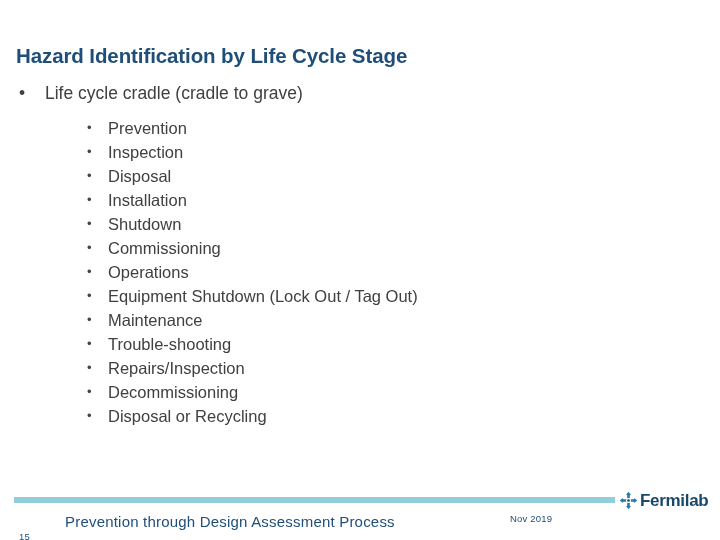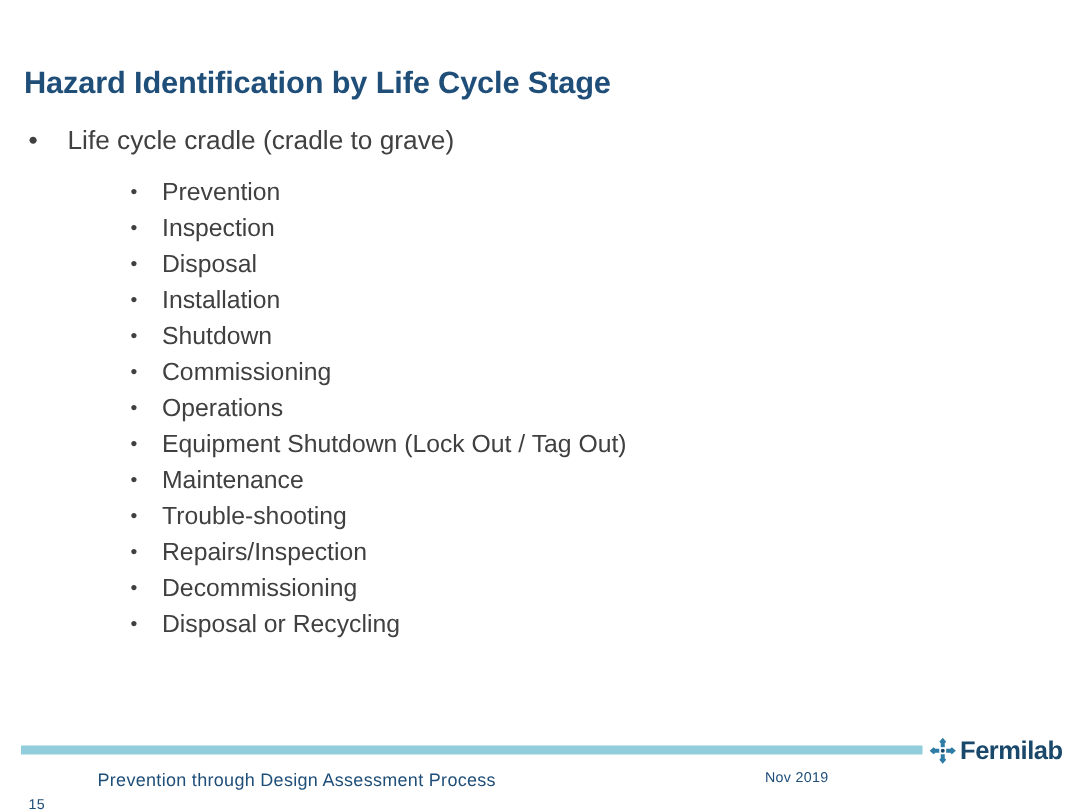--- a/index.html
+++ b/index.html
@@ -102,21 +102,21 @@
     top: 531px;
     font-size: 9.5px;
     color: #1F4E79;
     letter-spacing: 0.2px;
   }
 
   .footer-text {
     position: absolute;
     left: 65px;
     top: 513px;
-    font-size: 12px;
+    font-size: 15px;
     color: #1F4E79;
     letter-spacing: 0.2px;
     white-space: nowrap;
   }
 
   .footer-date {
     position: absolute;
     left: 510px;
     top: 513px;
     font-size: 9.5px;

